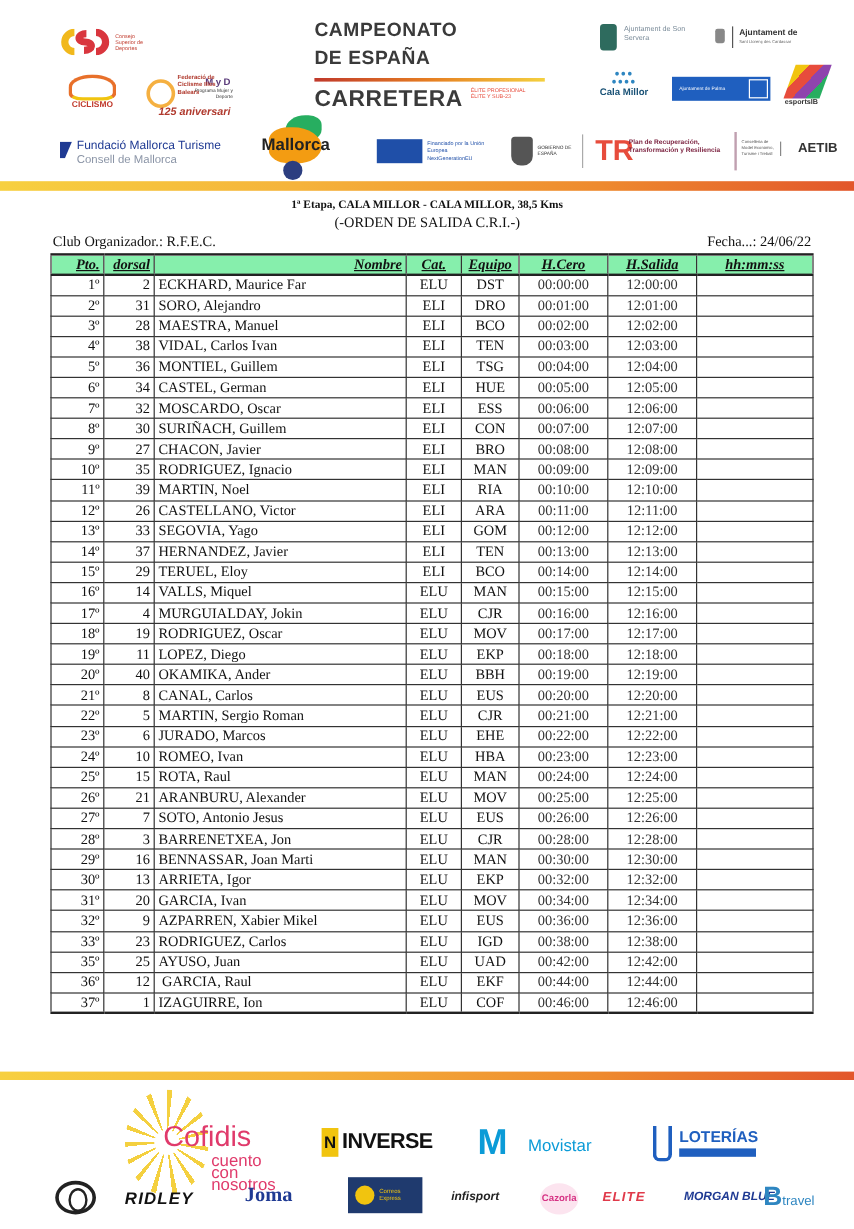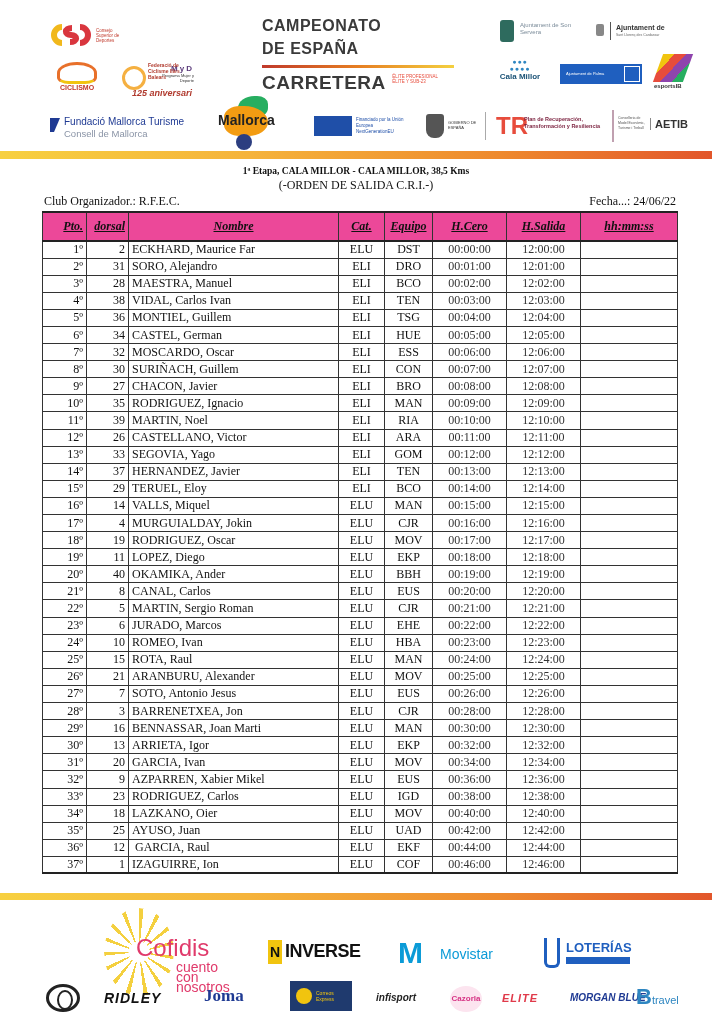--- a/index.html
+++ b/index.html
@@ -61,49 +61,49 @@
   .gob { left: 426px; top: 112px; width: 60px; height: 30px; }
   .gob .shield { position:absolute; left:0; top:2px; width:18px; height:24px; background:#555; border-radius:3px 3px 8px 8px; }
   .gob .tx { position:absolute; left:22px; top:8px; font-size:4px; color:#333; line-height:5px; }
   .gob .sep { position:absolute; right:0; top:0; width:1px; height:28px; background:#aaa; }
   .tr { left: 492px; top: 112px; width: 120px; height: 30px; }
   .tr .T { position:absolute; left:4px; top:0; font-size:24px; font-weight:bold; color:#e74c3c; font-family:"Liberation Sans", sans-serif; }
   .tr .tx { position:absolute; left:32px; top:4px; font-size:5.5px; font-weight:bold; color:#7a1f3d; line-height:7px; }
   .aetib { left: 612px; top: 110px; width: 92px; height: 34px; }
   .aetib .sep { position:absolute; left:0; top:0; width:2px; height:32px; background:#c0a0b0; }
   .aetib .tx { position:absolute; left:6px; top:6px; font-size:3.5px; color:#555; line-height:5px; }
-  .aetib .big { position:absolute; left:38px; top:8px; font-size:11px; font-weight:bold; color:#333; border-left:1px solid #888; padding-left:4px; }
+  .aetib .big { position:absolute; left:38px; top:8px; font-size:11px; font-weight:bold; color:#333; border-left:1px solid #888; padding-left:14px; }
 
   .grad-bar { position: absolute; left: 0; width: 712px; height: 8px;
     background: linear-gradient(90deg, #f7d040 0%, #f5b33b 35%, #ee8a2e 70%, #e2562b 100%); }
   .grad-top { top: 151px; }
   .grad-bot { top: 893px; height: 7px; }
 
   
   .stage { position:absolute; left:0; top:166px; width:712px; text-align:center; font-size:9.5px; font-weight:bold; }
   .order { position:absolute; left:0; top:178px; width:712px; text-align:center; font-size:12px; }
   .club { position:absolute; left:44px; top:194px; font-size:12px; }
   .fecha { position:absolute; right:36px; top:194px; font-size:12px; }
 
   
   table.grid { position:absolute; left:42px; top:211px; border-collapse:collapse; table-layout:fixed; width:635px; font-size:12px; }
   table.grid th, table.grid td { border:1px solid #333; height:17.1px; line-height:15px; padding:0 3px; white-space:nowrap; overflow:hidden; }
-  table.grid th { font-style:italic; font-weight:bold; text-decoration:underline; background:#ec4899; border-top:2px solid #222; border-bottom:2px solid #222; height:29px; }
+  table.grid th { font-style:italic; font-weight:bold; text-decoration:underline; background:#86efac; border-top:2px solid #222; border-bottom:2px solid #222; height:17px; }
   table.grid tr:last-child td { border-bottom:2px solid #222; }
   .c-pto { width:44px; text-align:right; }
   .c-dor { width:42px; text-align:right; }
   .c-nom { width:210px; text-align:left; }
   .c-cat { width:46px; text-align:center; }
   .c-eq  { width:48px; text-align:center; }
   .c-hc  { width:74px; text-align:center; }
   .c-hs  { width:74px; text-align:center; }
   .c-hh  { width:97px; text-align:center; }
   td.c-nom { padding-left:2px; }
   td.c-hc, td.c-hs { color:#333; }
-  th.c-nom { text-align:center; }
+  th.c-nom { text-align:right; }
   th.c-pto { text-align:right; }
   th.c-dor { text-align:right; }
 
   
   .sp { position:absolute; font-family:"Liberation Sans","DejaVu Sans",sans-serif; }
   .cofidis { left: 104px; top: 906px; width: 130px; height: 90px; }
   .cofidis .sun { position:absolute; left:0; top:2px; width:70px; height:88px;
     background: repeating-conic-gradient(from 0deg at 50% 50%, #f4d03f 0 6deg, transparent 6deg 24deg);
     -webkit-mask: radial-gradient(circle at 50% 50%, transparent 10px, #000 11px); mask: radial-gradient(circle at 50% 50%, transparent 10px, #000 11px); border-radius:50%; }
   .cofidis .name { position:absolute; left:32px; top:28px; font-size:24px; color:#e03a6b; }
@@ -568,30 +568,20 @@
         <td class="c-pto">33º</td>
         <td class="c-dor">23</td>
         <td class="c-nom" style="white-space: pre;">RODRIGUEZ, Carlos</td>
         <td class="c-cat">ELU</td>
         <td class="c-eq">IGD</td>
         <td class="c-hc">00:38:00</td>
         <td class="c-hs">12:38:00</td>
         <td class="c-hh"></td>
       </tr>
       <tr>
-        <td class="c-pto">34º</td>
-        <td class="c-dor">18</td>
-        <td class="c-nom" style="white-space: pre;">LAZKANO, Oier</td>
-        <td class="c-cat">ELU</td>
-        <td class="c-eq">MOV</td>
-        <td class="c-hc">00:40:00</td>
-        <td class="c-hs">12:40:00</td>
-        <td class="c-hh"></td>
-      </tr>
-      <tr>
         <td class="c-pto">35º</td>
         <td class="c-dor">25</td>
         <td class="c-nom" style="white-space: pre;">AYUSO, Juan</td>
         <td class="c-cat">ELU</td>
         <td class="c-eq">UAD</td>
         <td class="c-hc">00:42:00</td>
         <td class="c-hs">12:42:00</td>
         <td class="c-hh"></td>
       </tr>
       <tr>

